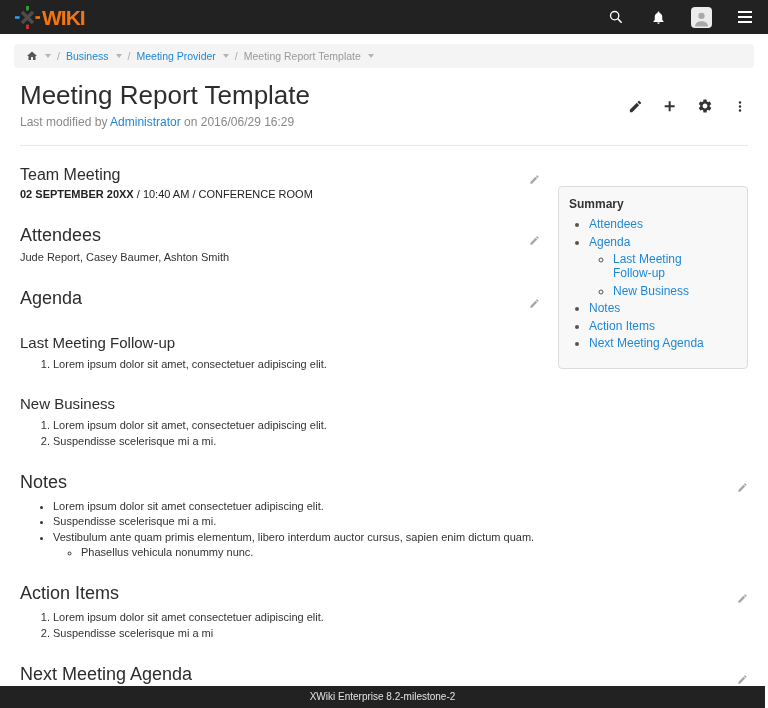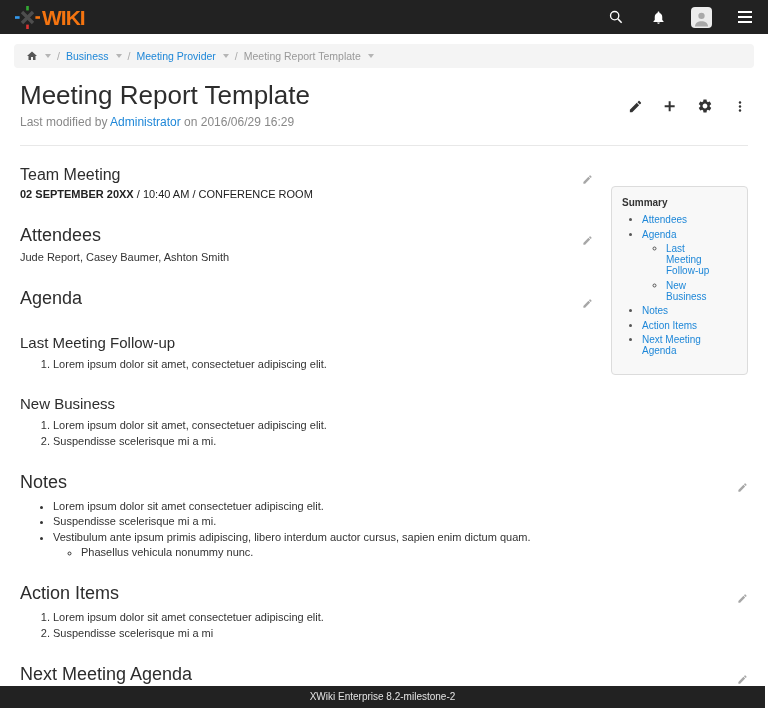--- a/index.html
+++ b/index.html
@@ -35,23 +35,23 @@
   .header { padding:0 20px; position:relative; }
   .page-title { font-size:26px; font-weight:400; color:#2d2d2d; margin:12px 0 4px; }
   .meta { font-size:12px; color:#888; }
   .meta a { color:#1e87d8; text-decoration:none; }
   .page-actions { position:absolute; right:20px; top:18px; display:flex; gap:19px; align-items:center; }
   .page-actions .act { width:16px; height:16px; cursor:pointer; display:flex; align-items:center; justify-content:center; }
   .title-rule { border:0; border-top:1px solid #e8e8e8; margin:16px 20px 0; }
   
   .main { padding:0 20px; }
   .summary-panel {
-    float:right; width:137px; margin:20px 0 12px 18px;
+    float:right; width:190px; margin:20px 0 12px 18px;
     background:#f8f8f8; border:1px solid #dcdcdc; border-radius:4px;
-    padding:10px 24px 14px 10px; font-size:10px;
+    padding:10px 24px 14px 10px; font-size:12px;
   }
   .summary-title { font-weight:bold; color:#333; }
   .summary-panel ul { margin:6px 0 0; padding-left:20px; }
   .summary-panel ul ul { list-style:circle; margin:3px 0 1px; padding-left:24px; }
   .summary-panel li { margin:3px 0; color:#555; }
   .summary-panel a { color:#1e87d8; text-decoration:none; cursor:pointer; }
   .doc-h1 { font-size:16px; font-weight:400; color:#2d2d2d; margin:20px 0 4px; }
   h2.doc-h2 { font-size:18px; font-weight:400; color:#2d2d2d; margin:25px 0 5px; }
   h3.doc-h3 { font-size:15px; font-weight:400; color:#2d2d2d; margin:25px 0 4px; }
   .sec-pencil { float:right; margin-top:5px; cursor:pointer; opacity:.75; }
@@ -227,21 +227,21 @@
       <svg width="11" height="11" viewBox="0 0 24 24" fill="#8a8a8a">
           <path d="M3 17.25V21h3.75L17.8 9.94l-3.75-3.75L3 17.25zM20.7 7.04c.39-.39.39-1.02 0-1.41l-2.34-2.34c-.39-.39-1.02-.39-1.41 0l-1.83 1.83 3.75 3.75 1.83-1.83z"></path>
         </svg>
     </span>
     <span>Notes</span>
   </h2>
   <ul class="notes-list">
     <li>Lorem ipsum dolor sit amet consectetuer adipiscing elit.</li>
     <li>Suspendisse scelerisque mi a mi.</li>
     <li>
-      <span>Vestibulum ante ipsum primis adipiscing, libero interdum auctor cursus, sapien enim dictum quam.</span>
+      <span>Vestibulum ante quam primis elementum, libero interdum auctor cursus, sapien enim dictum quam.</span>
       <ul class="notes-sub">
         <li>Phasellus vehicula nonummy nunc.</li>
       </ul>
     </li>
   </ul>
 
   <h2 class="doc-h2">
     <span class="sec-pencil">
       <svg width="11" height="11" viewBox="0 0 24 24" fill="#8a8a8a">
           <path d="M3 17.25V21h3.75L17.8 9.94l-3.75-3.75L3 17.25zM20.7 7.04c.39-.39.39-1.02 0-1.41l-2.34-2.34c-.39-.39-1.02-.39-1.41 0l-1.83 1.83 3.75 3.75 1.83-1.83z"></path>

